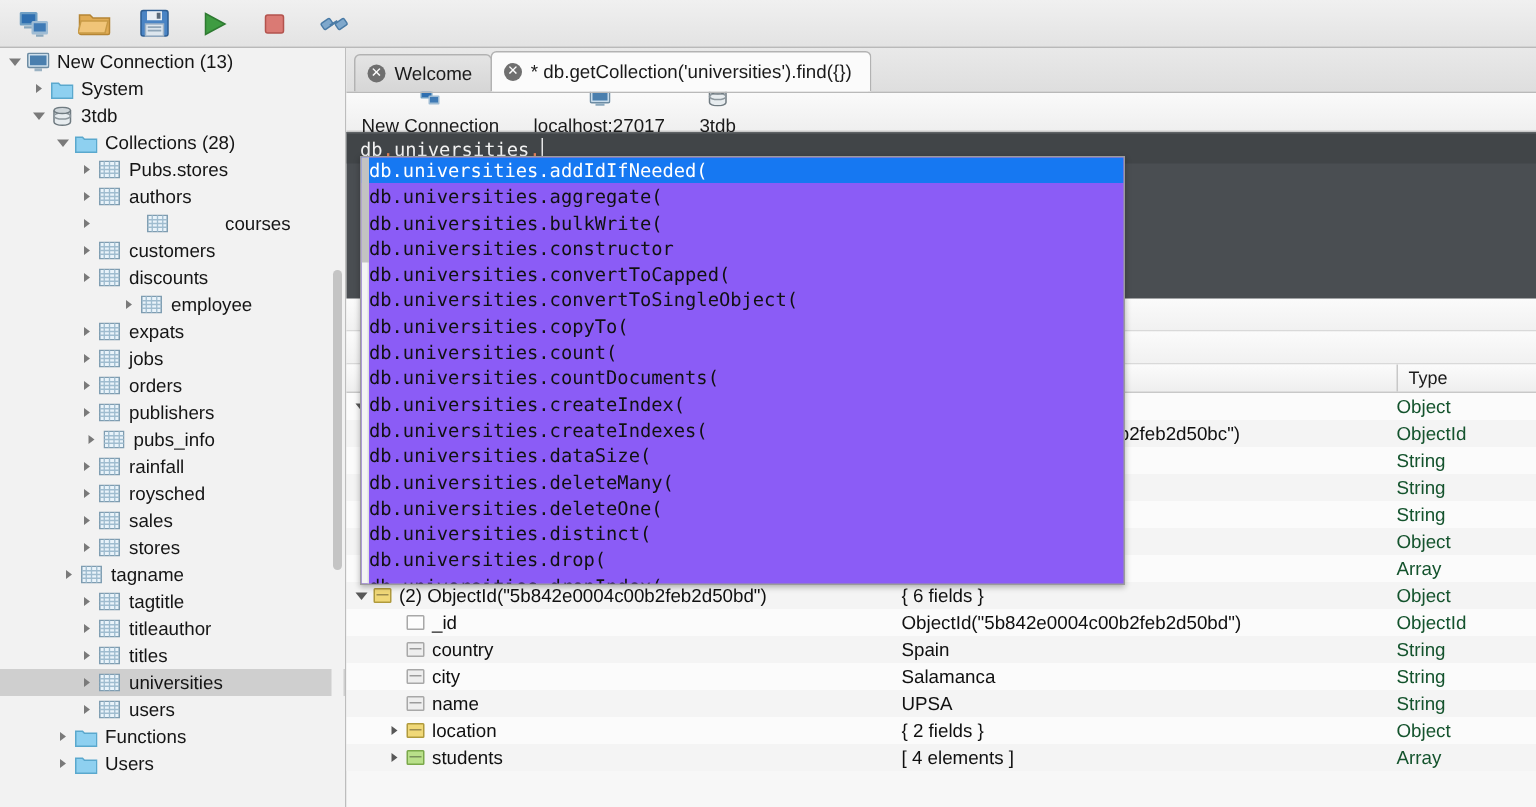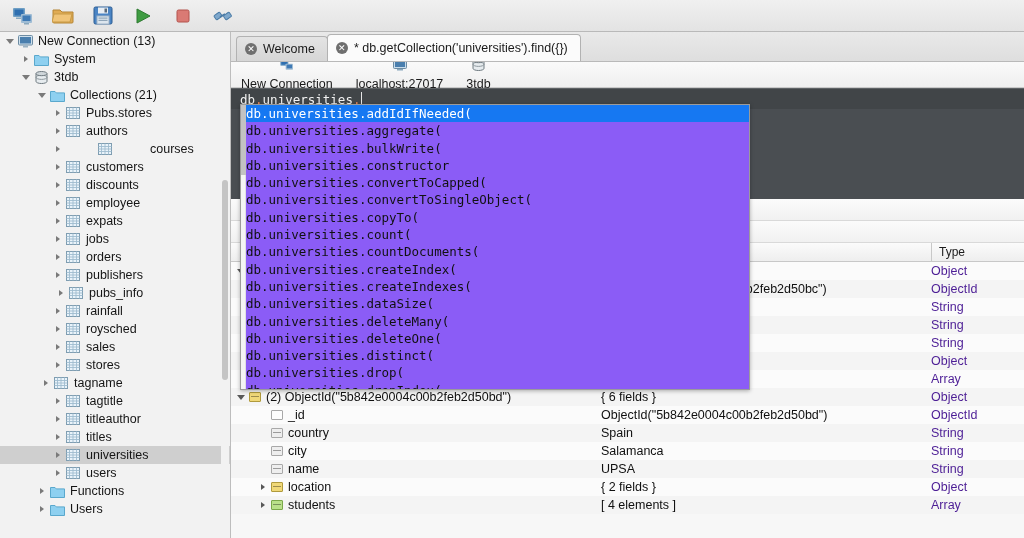--- a/index.html
+++ b/index.html
@@ -142,21 +142,21 @@
   .th.c3 { width: 93px; border-left: 1px solid #c8c8c8; }
 
   .trow {
     height: 18px; display: flex; align-items: center;
     font-size: 12.5px; color: #101010; white-space: nowrap;
   }
   .trow.alt { background: #f4f4f4; }
   .trow.plain { background: #fbfbfb; }
   .c-key { width: 370px; display: flex; align-items: center; }
   .c-val { width: 330px; overflow: hidden; }
-  .c-type { width: 93px; color: #4c1d95; }
+  .c-type { width: 93px; color: #14532d; }
 
   .rt { width: 12px; height: 18px; display: flex; align-items: center; justify-content: center; flex: 0 0 12px; }
   .rt i { display: block; width: 0; height: 0;
     border-left: 4.5px solid #585858; border-top: 3.5px solid transparent; border-bottom: 3.5px solid transparent; }
   .rt.open i { border-left: 4px solid transparent; border-right: 4px solid transparent;
     border-top: 5px solid #585858; border-bottom: 0; }
   .rt.none i { border: 0; }
 
   .vico { width: 15px; flex: 0 0 15px; display:flex; align-items:center; justify-content:center; margin-right: 4px; }
   .bx { width: 12px; height: 10px; border: 1px solid #9a8a4a; border-radius: 1px; position: relative; }
@@ -279,21 +279,21 @@
         </div>
         <div class="tree-row" style="padding-left: 36px;">
           <span class="twisty open">
             <i></i>
           </span>
           <span class="t-ico">
             <svg width="15" height="13" viewBox="0 0 15 13">
               <path d="M0.5 2.5 h4.5 l1.3 1.4 h8.2 v8.6 h-14 z" fill="#8ed0f0" stroke="#5aa8cd"></path>
             </svg>
           </span>
-          <span class="t-label">Collections (21)</span>
+          <span class="t-label">Collections (28)</span>
         </div>
         <div class="tree-row" style="padding-left: 52px;">
           <span class="twisty ">
             <i></i>
           </span>
           <span class="t-ico">
             <svg width="14" height="12" viewBox="0 0 14 12">
               <rect x="0.5" y="0.5" width="13" height="11" fill="#e9f3fa" stroke="#7f9db1"></rect>
               <path d="M0.5 3.5 h13 M0.5 6 h13 M0.5 8.5 h13 M3.5 0.5 v11 M7 0.5 v11 M10.5 0.5 v11" stroke="#9fbccf" stroke-width="0.9"></path>
             </svg>
@@ -341,21 +341,21 @@
             <i></i>
           </span>
           <span class="t-ico">
             <svg width="14" height="12" viewBox="0 0 14 12">
               <rect x="0.5" y="0.5" width="13" height="11" fill="#e9f3fa" stroke="#7f9db1"></rect>
               <path d="M0.5 3.5 h13 M0.5 6 h13 M0.5 8.5 h13 M3.5 0.5 v11 M7 0.5 v11 M10.5 0.5 v11" stroke="#9fbccf" stroke-width="0.9"></path>
             </svg>
           </span>
           <span class="t-label">discounts</span>
         </div>
-        <div class="tree-row" style="padding-left: 52px;">
+        <div class="tree-row" style="padding-left: 52px; margin-left: 28px;">
           <span class="twisty ">
             <i></i>
           </span>
           <span class="t-ico">
             <svg width="14" height="12" viewBox="0 0 14 12">
               <rect x="0.5" y="0.5" width="13" height="11" fill="#e9f3fa" stroke="#7f9db1"></rect>
               <path d="M0.5 3.5 h13 M0.5 6 h13 M0.5 8.5 h13 M3.5 0.5 v11 M7 0.5 v11 M10.5 0.5 v11" stroke="#9fbccf" stroke-width="0.9"></path>
             </svg>
           </span>
           <span class="t-label">employee</span>

